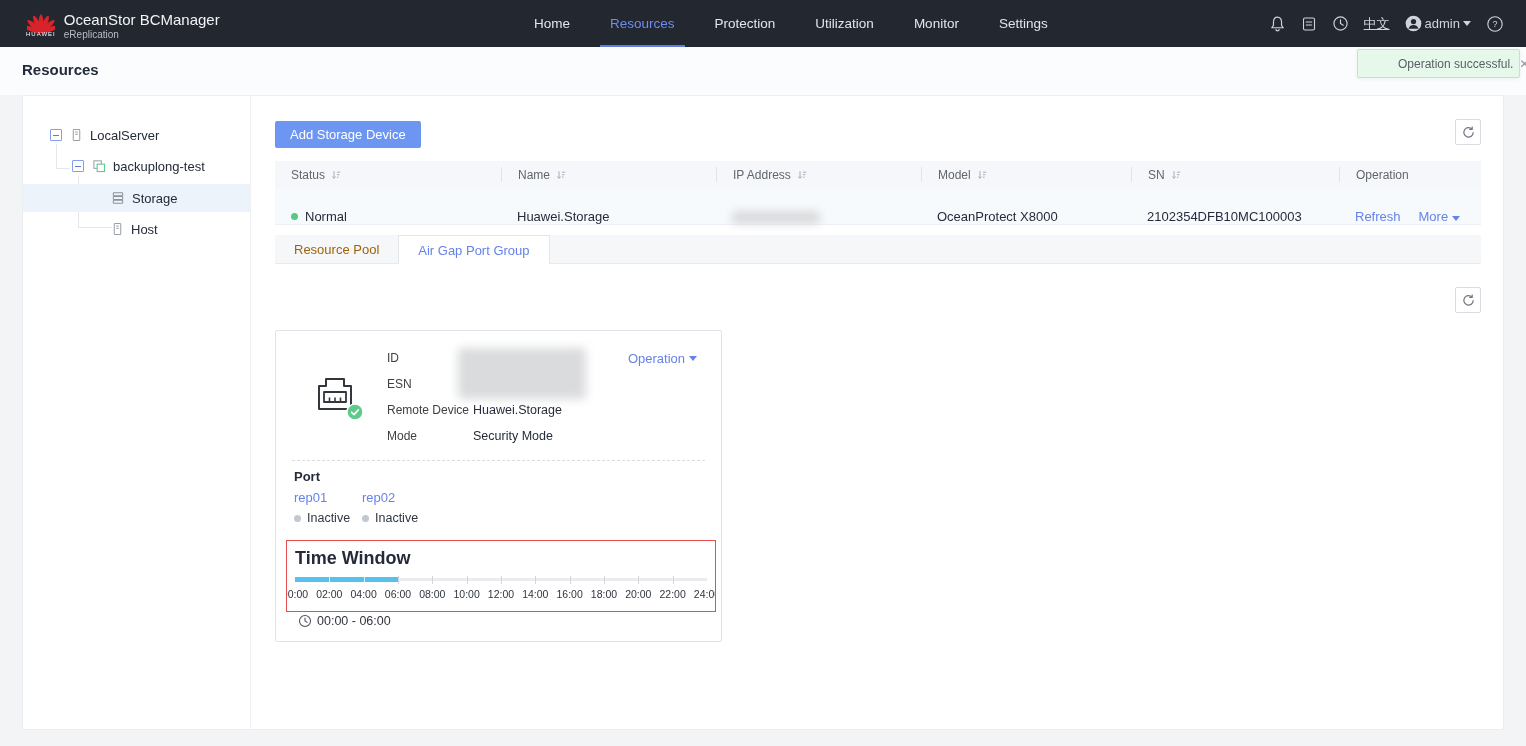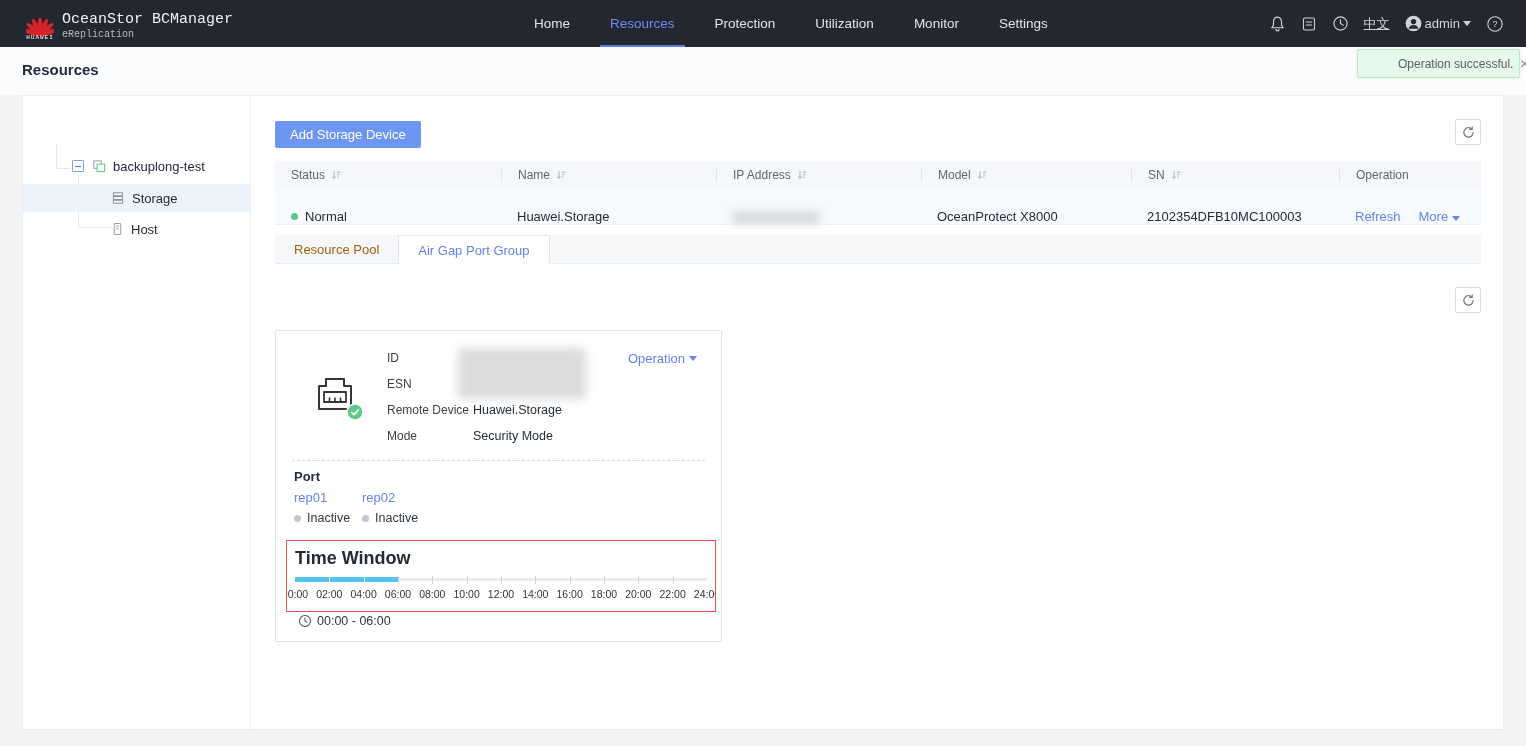--- a/index.html
+++ b/index.html
@@ -11,21 +11,21 @@
     overflow:hidden;
     color:#252b3a;
   }
   svg { display:block; }
 
   
   .navbar {
     position:absolute; top:0; left:0; right:0; height:47px;
     background:#23272f; display:flex; align-items:center;
   }
-  .brand { display:flex; align-items:flex-end; margin-left:26px;font-family:Liberation Mono, monospace; }
+  .brand { display:flex; align-items:flex-start; margin-left:26px; }
   .brand-logo { display:flex; flex-direction:column; align-items:center; margin-top:4px; }
   .brand-wordmark { color:#fff; font-size:6px; letter-spacing:1px; margin-top:-2px; }
   .brand-text { margin-left:8px; }
   .brand-title { color:#f2f3f5; font-size:15px; line-height:18px; margin-top:5px; }
   .brand-subtitle { color:#b9bec7; font-size:10px; line-height:12px; }
   .nav-menu { position:absolute; left:514px; top:0; height:47px; display:flex; }
   .nav-item {
     position:relative; padding:0 12px; margin:0 8px; line-height:47px;
     font-size:13.5px; color:#e2e5ea; cursor:pointer; white-space:nowrap;
   }
@@ -229,20 +229,30 @@
 
 <div class="panel">
 
   <div class="tree">
     <div class="tree-line" style="left:33px; top:48px; width:1px; height:25px;"></div>
     <div class="tree-line" style="left:33px; top:72px; width:14px; height:1px;"></div>
     <div class="tree-line" style="left:55px; top:80px; width:1px; height:52px;"></div>
     <div class="tree-line" style="left:55px; top:101px; width:34px; height:1px;"></div>
     <div class="tree-line" style="left:55px; top:131px; width:34px; height:1px;"></div>
 
+    <div class="tree-row" style="top:25px;">
+      <span class="collapser" style="margin-left:27px;"></span>
+      <span class="tree-ico">
+        <svg width="13" height="14" viewBox="0 0 14 15" fill="none" stroke="#9aa0a8" stroke-width="1.1">
+          <rect x="3.5" y="1.5" width="7" height="12" rx="1"></rect>
+          <path d="M6 4.2 h2 M6 6.7 h2" stroke-linecap="round"></path>
+        </svg>
+      </span>
+      <span class="tree-label">LocalServer</span>
+    </div>
 
     <div class="tree-row" style="top:56px;">
       <span class="collapser" style="margin-left:49px;"></span>
       <span class="tree-ico">
         <svg width="14" height="14" viewBox="0 0 15 15" fill="#fff" stroke-width="1.1">
           <rect x="2" y="2" width="8" height="8" stroke="#9aa0a8"></rect>
           <rect x="5.5" y="5.5" width="8" height="8" stroke="#57c98c"></rect>
         </svg>
       </span>
       <span class="tree-label">backuplong-test</span>

